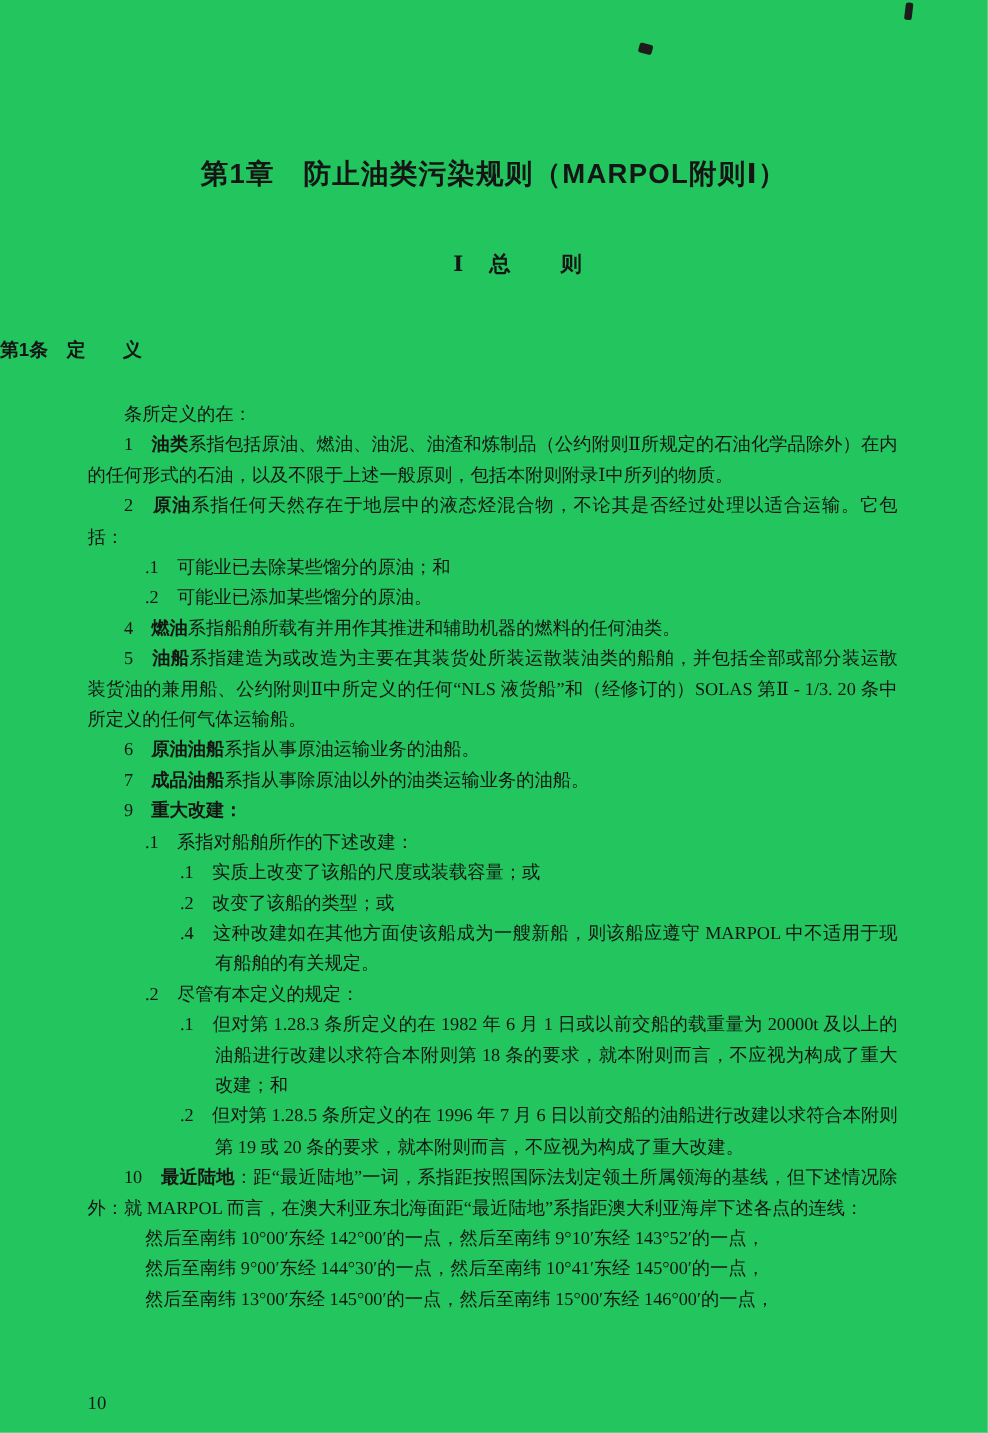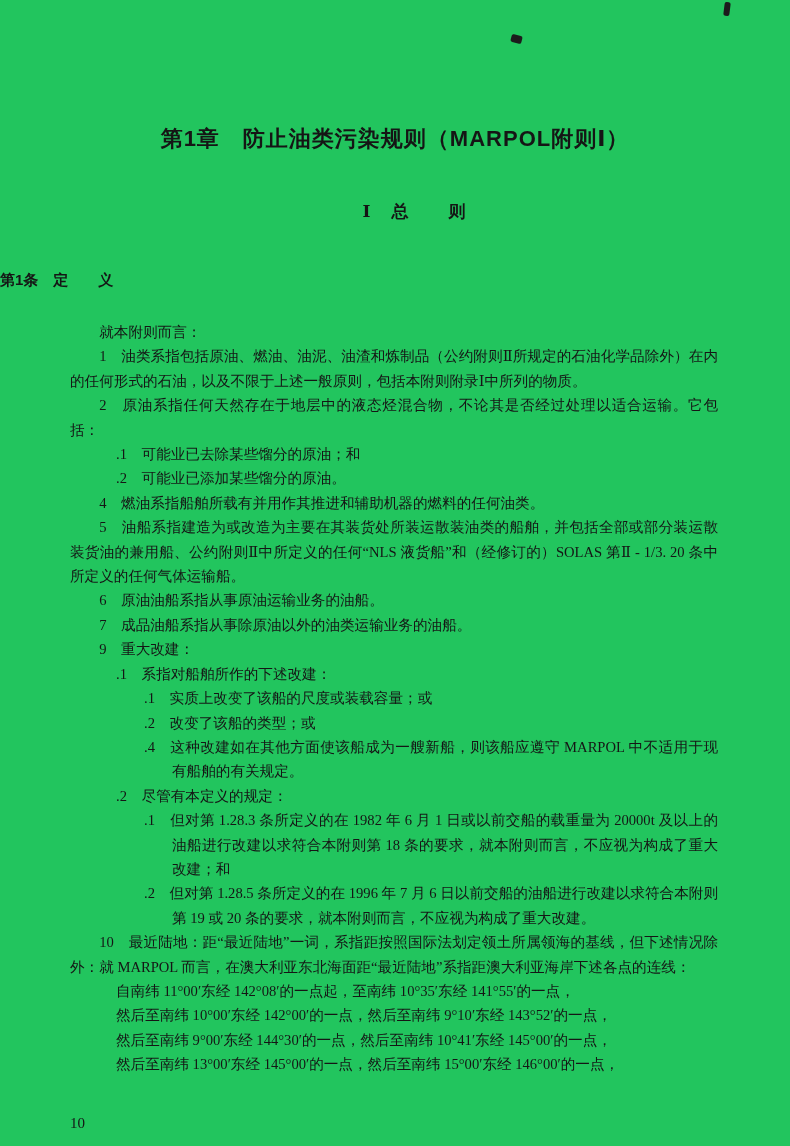--- a/index.html
+++ b/index.html
@@ -30,21 +30,21 @@
   }
   .doc-body{
     margin-top:30px;
     padding:0 72px 0 70px;
     font-size:14.6px;
     line-height:24.4px;
     text-align:justify;
   }
   .blk{margin:0;}
   .blk .bold{
-    font-weight:normal;
+    font-weight:bold;
     font-family:"Liberation Sans","DejaVu Sans",sans-serif;
   }
   .p-body{text-indent:2em;}
   .p-sub1{margin-left:46px;}
   .p-sub2{margin-left:102px;text-indent:-28px;}
   .p-coord{margin-left:46px;}
   .pagenum{
     position:absolute;left:70px;bottom:14px;
     font-size:15px;
   }
@@ -54,38 +54,37 @@
 
 <div class="page">
   <div class="artifact a1"></div>
   <div class="artifact a2"></div>
 
   <h1 class="chapter">第1章　防止油类污染规则（MARPOL附则Ⅰ）</h1>
   <h2 class="part">Ⅰ　总　　则</h2>
   <h3 class="article">第1条　定　　义</h3>
 
   <div class="doc-body">
-      <p class="blk p-body"><span>就本附则而言：</span></p>
+      <p class="blk p-body"><span>条所定义的在：</span></p>
       <p class="blk p-body"><span>1　</span><span class="bold">油类</span><span>系指包括原油、燃油、油泥、油渣和炼制品（公约附则Ⅱ所规定的石油化学品除外）在内的任何形式的石油，以及不限于上述一般原则，包括本附则附录Ⅰ中所列的物质。</span></p>
       <p class="blk p-body"><span>2　</span><span class="bold">原油</span><span>系指任何天然存在于地层中的液态烃混合物，不论其是否经过处理以适合运输。它包括：</span></p>
       <p class="blk p-sub1"><span>.1　可能业已去除某些馏分的原油；和</span></p>
       <p class="blk p-sub1"><span>.2　可能业已添加某些馏分的原油。</span></p>
       <p class="blk p-body"><span>4　</span><span class="bold">燃油</span><span>系指船舶所载有并用作其推进和辅助机器的燃料的任何油类。</span></p>
       <p class="blk p-body"><span>5　</span><span class="bold">油船</span><span>系指建造为或改造为主要在其装货处所装运散装油类的船舶，并包括全部或部分装运散装货油的兼用船、公约附则Ⅱ中所定义的任何“NLS 液货船”和（经修订的）SOLAS 第Ⅱ - 1/3. 20 条中所定义的任何气体运输船。</span></p>
       <p class="blk p-body"><span>6　</span><span class="bold">原油油船</span><span>系指从事原油运输业务的油船。</span></p>
       <p class="blk p-body"><span>7　</span><span class="bold">成品油船</span><span>系指从事除原油以外的油类运输业务的油船。</span></p>
       <p class="blk p-body"><span>9　</span><span class="bold">重大改建：</span></p>
       <p class="blk p-sub1"><span>.1　系指对船舶所作的下述改建：</span></p>
       <p class="blk p-sub2"><span>.1　实质上改变了该船的尺度或装载容量；或</span></p>
       <p class="blk p-sub2"><span>.2　改变了该船的类型；或</span></p>
       <p class="blk p-sub2"><span>.4　这种改建如在其他方面使该船成为一艘新船，则该船应遵守 MARPOL 中不适用于现有船舶的有关规定。</span></p>
       <p class="blk p-sub1"><span>.2　尽管有本定义的规定：</span></p>
       <p class="blk p-sub2"><span>.1　但对第 1.28.3 条所定义的在 1982 年 6 月 1 日或以前交船的载重量为 20000t 及以上的油船进行改建以求符合本附则第 18 条的要求，就本附则而言，不应视为构成了重大改建；和</span></p>
       <p class="blk p-sub2"><span>.2　但对第 1.28.5 条所定义的在 1996 年 7 月 6 日以前交船的油船进行改建以求符合本附则第 19 或 20 条的要求，就本附则而言，不应视为构成了重大改建。</span></p>
       <p class="blk p-body"><span>10　</span><span class="bold">最近陆地</span><span>：距“最近陆地”一词，系指距按照国际法划定领土所属领海的基线，但下述情况除外：就 MARPOL 而言，在澳大利亚东北海面距“最近陆地”系指距澳大利亚海岸下述各点的连线：</span></p>
-      <p class="blk p-coord"><span>自南纬 11°00′东经 142°08′的一点起，至南纬 10°35′东经 141°55′的一点，</span></p>
       <p class="blk p-coord"><span>然后至南纬 10°00′东经 142°00′的一点，然后至南纬 9°10′东经 143°52′的一点，</span></p>
       <p class="blk p-coord"><span>然后至南纬 9°00′东经 144°30′的一点，然后至南纬 10°41′东经 145°00′的一点，</span></p>
       <p class="blk p-coord"><span>然后至南纬 13°00′东经 145°00′的一点，然后至南纬 15°00′东经 146°00′的一点，</span></p>
     </div>
 
   <div class="pagenum">10</div>
 </div>
 
 </body></html>

